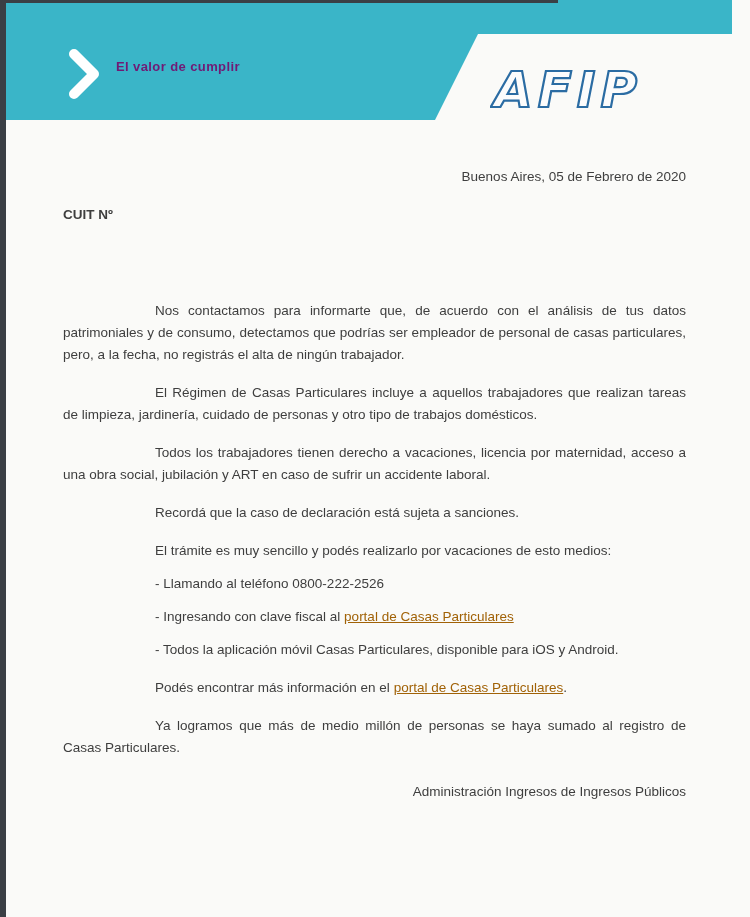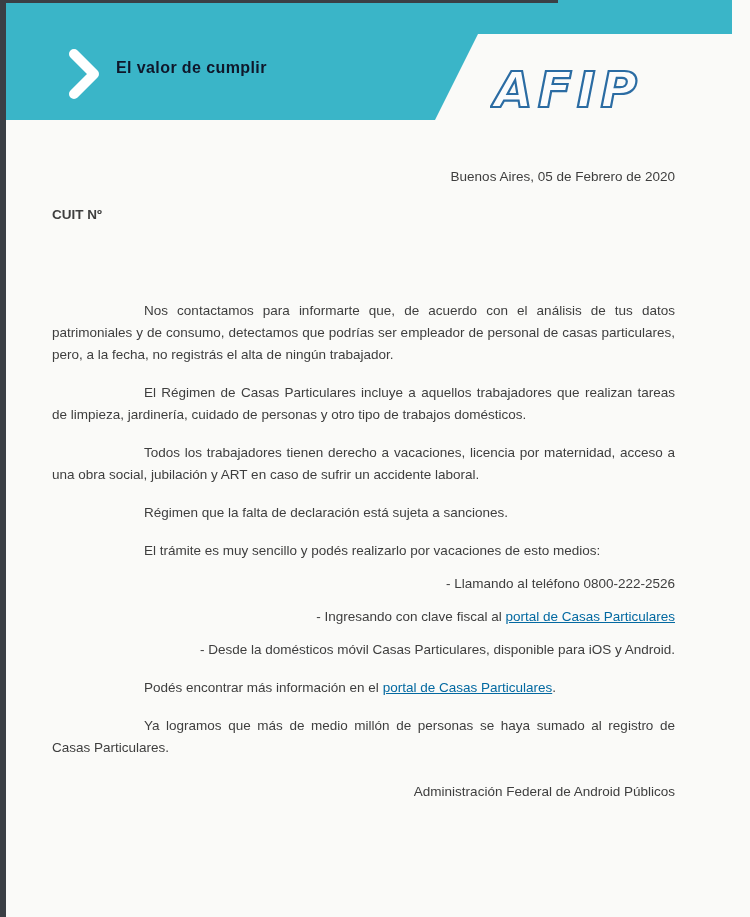--- a/index.html
+++ b/index.html
@@ -25,45 +25,45 @@
     width: 744px; height: 120px;
     background: #3ab5c8;
     clip-path: polygon(0 0, 726px 0, 726px 34px, 472px 34px, 429px 120px, 0 120px);
     z-index: 1;
   }
   .chevron {
     position: absolute; left: 62px; top: 46px; z-index: 2;
   }
   .tagline {
     position: absolute; left: 116px; top: 59px; z-index: 2;
-    color: #0f172a; font-size: 16px; font-weight: bold;
+    color: #701a75; font-size: 13px; font-weight: bold;
     letter-spacing: 0.4px;
   }
   .logo {
     position: absolute; left: 490px; top: 57px; z-index: 2; text-decoration: underline;
   }
   .content {
-    position: absolute; left: 52px; top: 166px;
+    position: absolute; left: 63px; top: 166px;
     width: 623px;
     font-size: 13.5px; line-height: 22px;
     color: #3e3e3e;
     z-index: 3;
   }
   .date-line { text-align: right; margin: 0 0 16px 0; }
   .cuit { font-weight: bold; margin: 8px 0 74px 0; }
   .para {
     margin: 16px 0 11px 0;
     text-align: justify;
     text-indent: 92px;
   }
   .bullet {
     margin: 0 0 11px 92px;
-    text-align: right;
+    text-align: left;
   }
-  .letter-link { color: #0369a1; text-decoration: underline; cursor: pointer; }
+  .letter-link { color: #a16207; text-decoration: underline; cursor: pointer; }
   .signature { text-align: right; margin: 22px 0 0 0; }
 </style>
 </head>
 <body>
 
 <div>
 
   <div class="band"></div>
   <div class="edge-left"></div>
   <div class="edge-top"></div>
@@ -89,39 +89,39 @@
     <div class="cuit">CUIT Nº</div>
 
     <p class="para">Nos contactamos para informarte que, de acuerdo con el análisis de tus datos patrimoniales y de consumo, detectamos que podrías ser empleador de personal de casas particulares, pero, a la fecha, no registrás el alta de ningún trabajador.</p>
 
     <p class="para">El Régimen de Casas Particulares incluye a aquellos trabajadores que realizan tareas de limpieza, jardinería, cuidado de personas y otro tipo de trabajos domésticos.</p>
 
 
     <p class="para">Todos los trabajadores tienen derecho a vacaciones, licencia por maternidad, acceso a una obra social, jubilación y ART en caso de sufrir un accidente laboral.</p>
 
 
-    <p class="para">Régimen que la falta de declaración está sujeta a sanciones.</p>
+    <p class="para">Recordá que la caso de declaración está sujeta a sanciones.</p>
 
     <p class="para">El trámite es muy sencillo y podés realizarlo por vacaciones de esto medios:</p>
 
     <div class="bullet">
       <span>- Llamando al teléfono 0800-222-2526</span>
     </div>
 
     <div class="bullet">
       <span>- Ingresando con clave fiscal al </span><a class="letter-link">portal de Casas Particulares</a>
     </div>
 
 
     <div class="bullet">
-      <span>- Desde la domésticos móvil Casas Particulares, disponible para iOS y Android.</span>
+      <span>- Todos la aplicación móvil Casas Particulares, disponible para iOS y Android.</span>
     </div>
 
     <p class="para">
       <span>Podés encontrar más información en el </span><a class="letter-link">portal de Casas Particulares</a><span>.</span>
     </p>
 
     <p class="para">Ya logramos que más de medio millón de personas se haya sumado al registro de Casas Particulares.</p>
 
-    <div class="signature">Administración Federal de Android Públicos</div>
+    <div class="signature">Administración Ingresos de Ingresos Públicos</div>
 
   </div>
 </div>
 
 </body></html>

